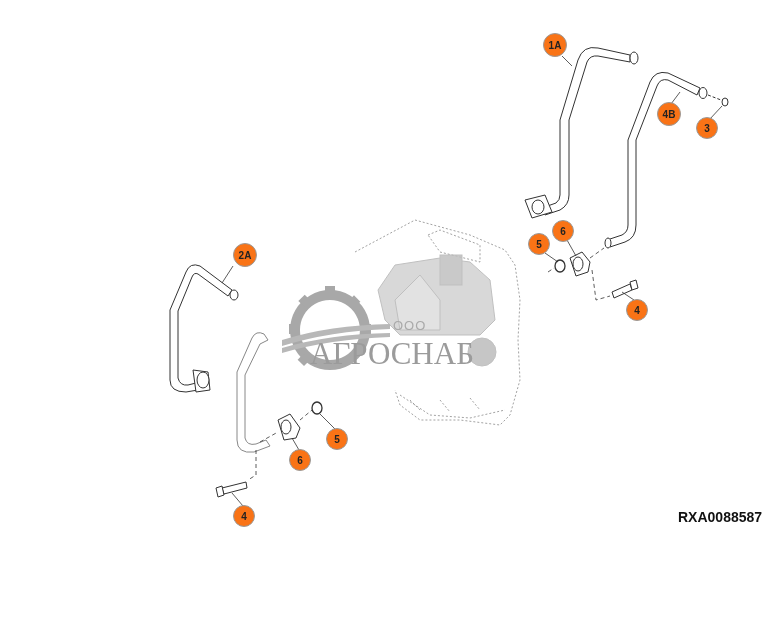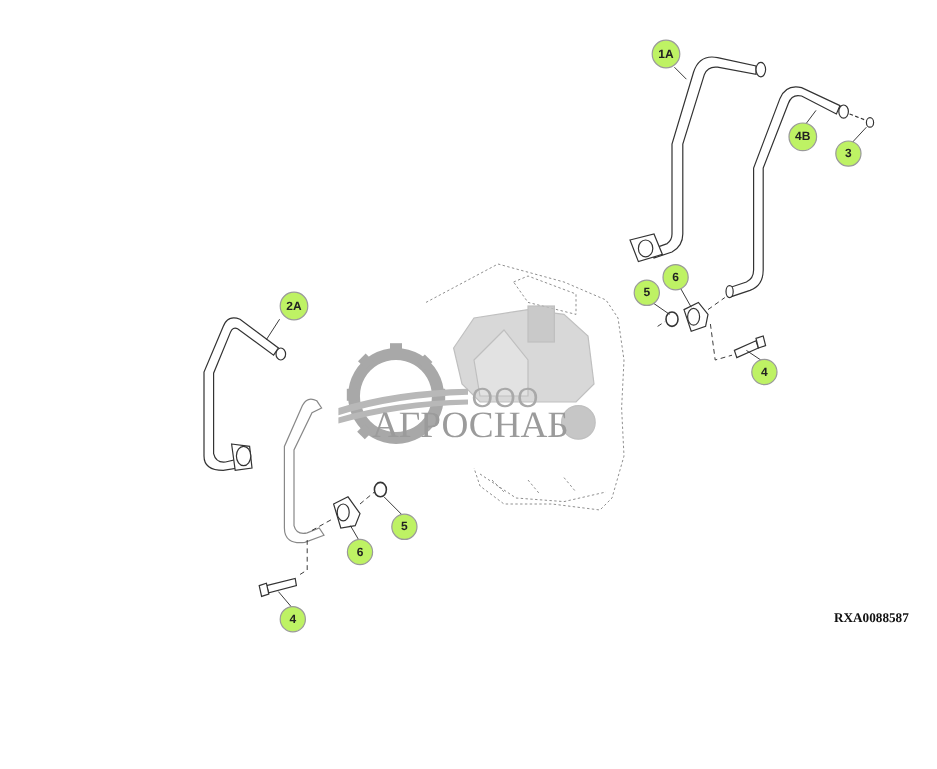--- a/index.html
+++ b/index.html
@@ -1,23 +1,23 @@
 <!DOCTYPE html>
 <html><head>
 <meta charset="utf-8">
 <style>
   html,body{margin:0;padding:0;background:#ffffff;}
   body{width:781px;height:641px;position:relative;overflow:hidden;font-family:"Liberation Sans",sans-serif;}
   #canvas{position:absolute;left:0;top:0;width:781px;height:641px;}
-  .callout{position:absolute;width:22px;height:22px;border-radius:50%;background:#bef264;border:1px solid #9a9a9a;
+  .callout{position:absolute;width:22px;height:22px;border-radius:50%;background:#f97316;border:1px solid #9a9a9a;
     display:flex;align-items:center;justify-content:center;font-size:10px;font-weight:bold;color:#222;box-sizing:border-box;}
   .callout.lg{width:24px;height:24px;font-size:10px;}
-  .wm-ooo{position:absolute;left:393px;top:318px;font-size:23px;color:#a9a9a9;letter-spacing:1px;font-family:"Liberation Sans",sans-serif;}
+  .wm-ooo{position:absolute;left:393px;top:318px;font-size:13px;color:#a9a9a9;letter-spacing:1px;font-family:"Liberation Sans",sans-serif;}
   .wm-name{position:absolute;left:310px;top:336px;font-size:31px;color:#9b9b9b;font-family:"Liberation Serif",serif;letter-spacing:0px;}
-  .figid{position:absolute;left:695px;top:509px;font-size:11px;font-weight:bold;color:#111;font-family:Liberation Serif, serif;}
+  .figid{position:absolute;left:678px;top:509px;font-size:14px;font-weight:bold;color:#111;}
 </style>
 </head>
 <body>
 
 <svg id="canvas" viewBox="0 0 781 641" xmlns="http://www.w3.org/2000/svg">
 
   <g stroke="#8a8a8a" stroke-width="0.8" fill="none" stroke-dasharray="2,2">
     <path d="M355 252 L415 220 L470 235 L505 250 L515 265 L520 300 L518 340 L520 380 L510 415 L500 425 L460 420 L420 420 L400 405 L395 390"></path>
     <path d="M428 235 L440 230 L480 245 L480 262 L440 252 Z"></path>
     <path d="M400 395 L430 415 L470 418 L505 410"></path>

